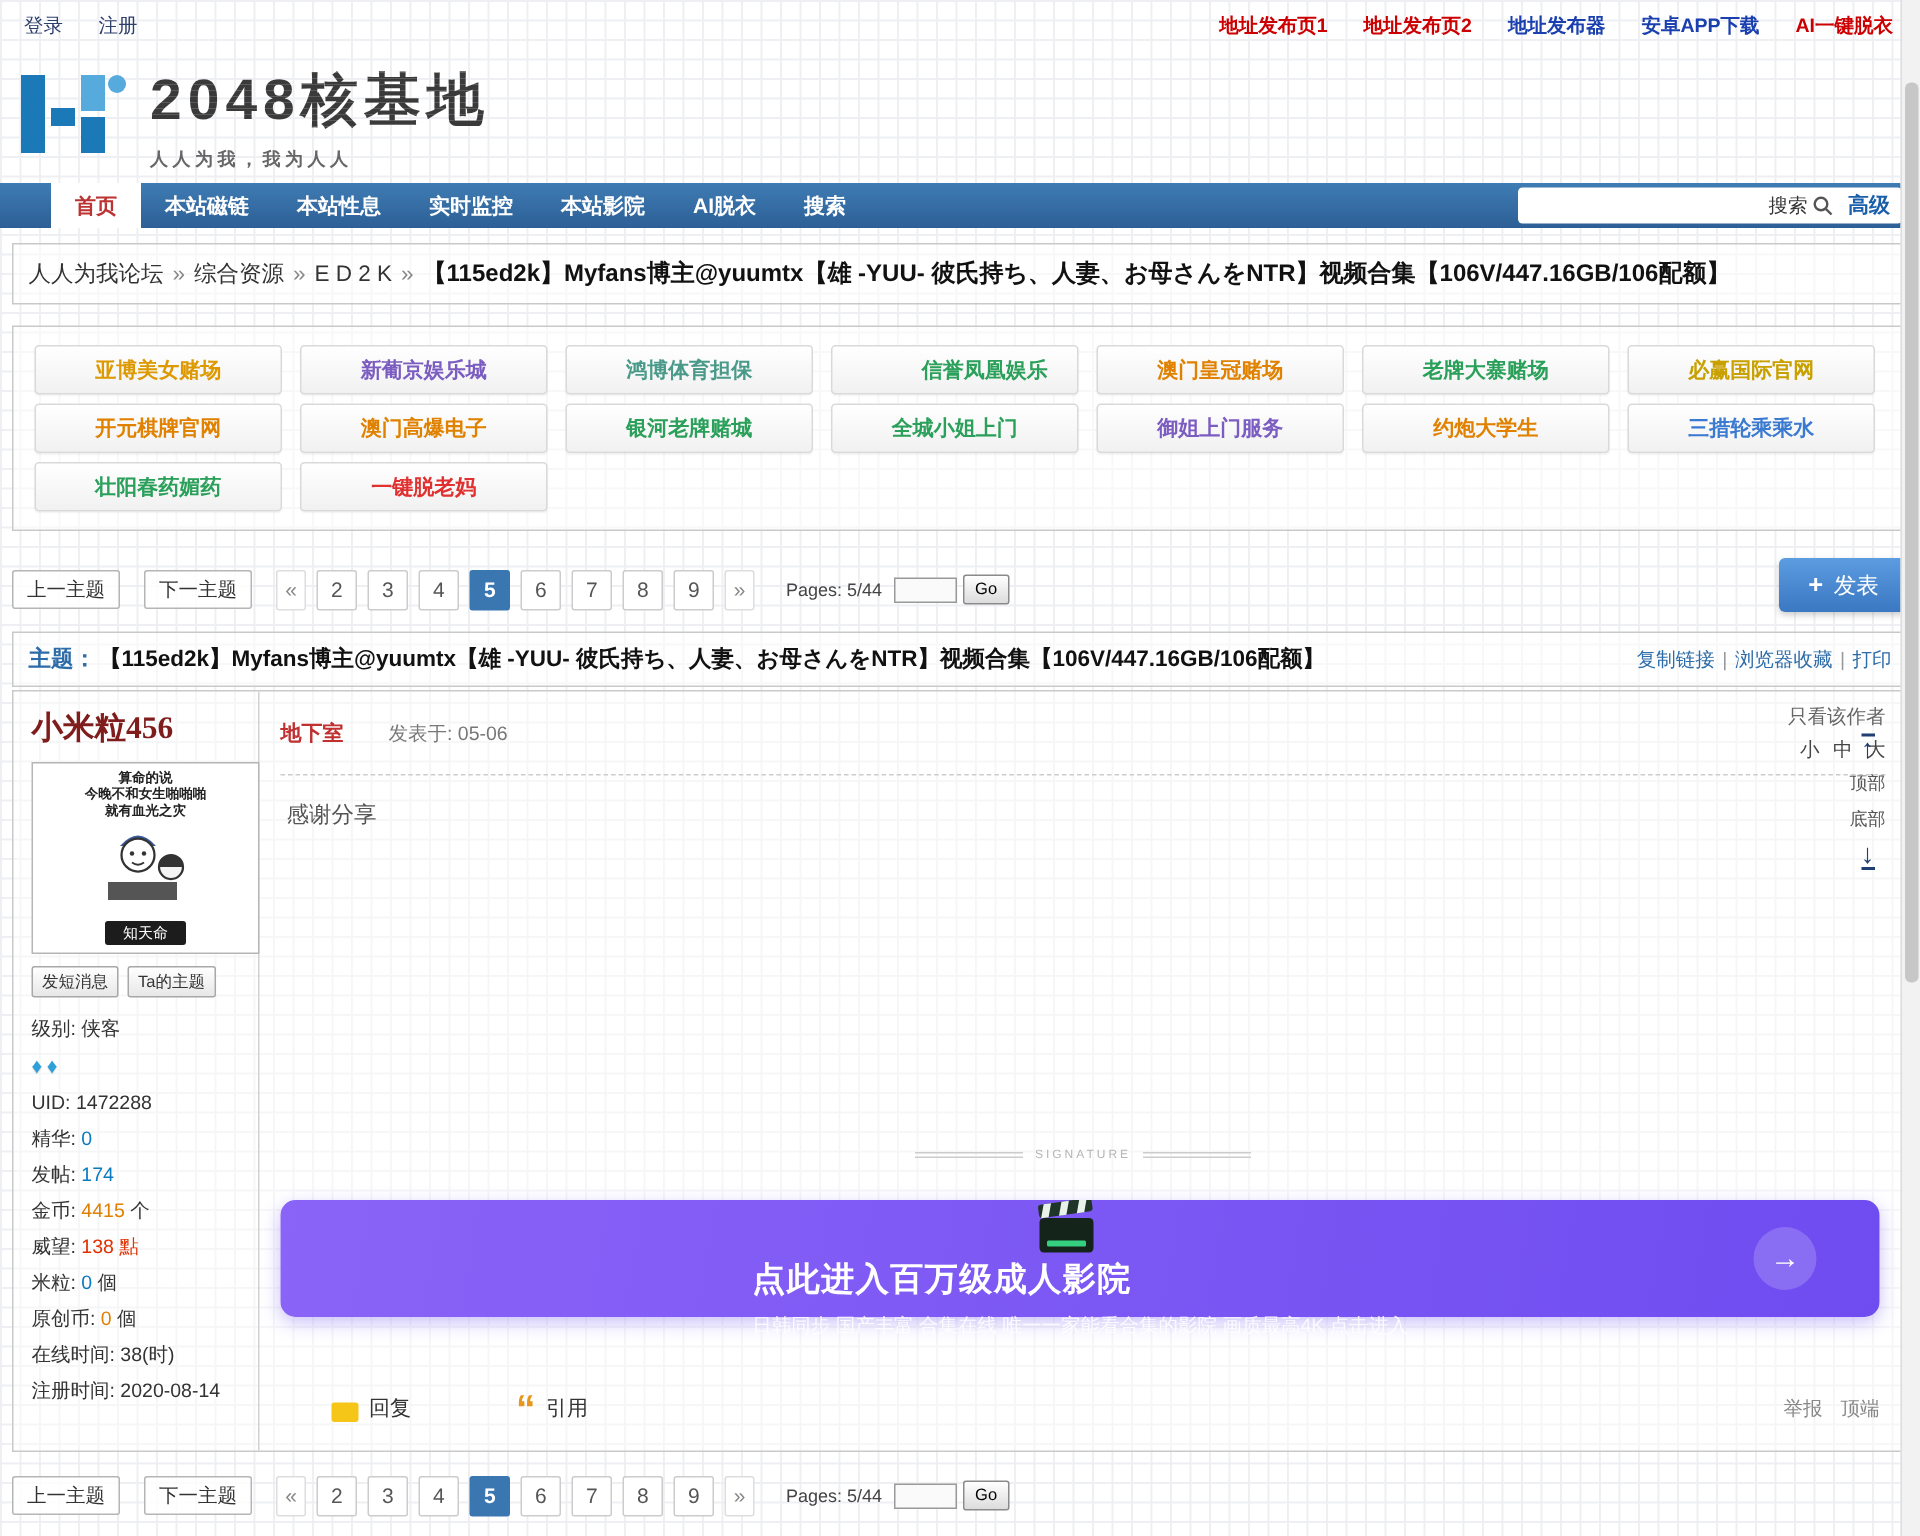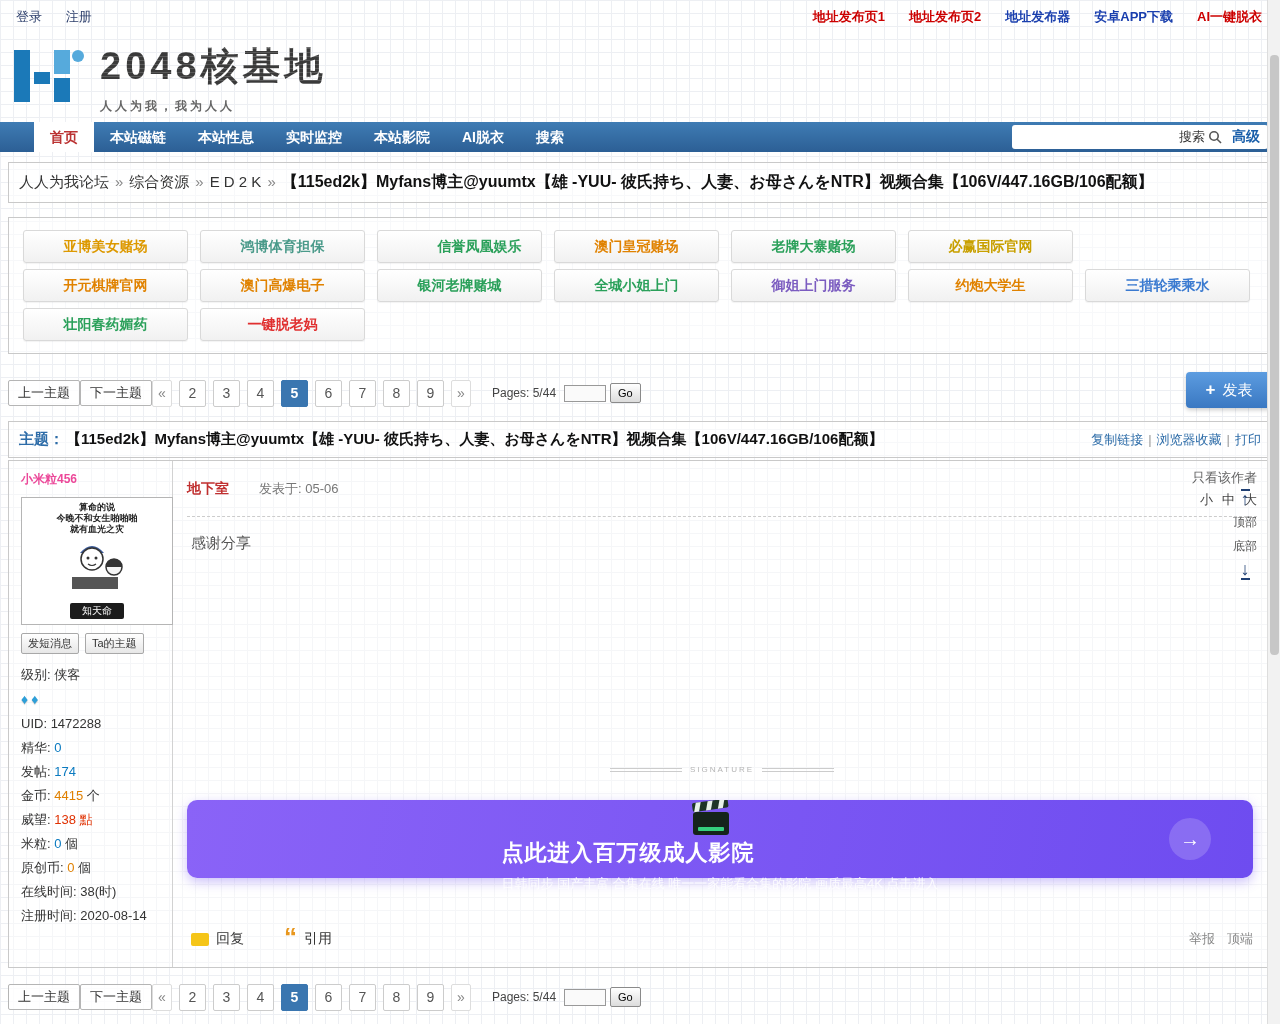--- a/index.html
+++ b/index.html
@@ -46,21 +46,21 @@
 
   
   .ads-box { margin:14px 8px 0; border:1px solid #c9c9c9; background:rgba(255,255,255,.55); padding:6px 8px; }
   .ad-row { display:flex; margin:6px 0; gap:12px; padding-left:6px; }
   .ad-btn { width:165px; height:33px; line-height:31px; text-align:center; border:1px solid #d9d9d9; border-radius:3px;
     background:linear-gradient(#ffffff,#f1f1f1); font-weight:bold; font-size:14px; box-shadow:0 1px 1px rgba(0,0,0,.05); }
 
   
   .pager-wrap { margin:22px 8px 0; position:relative; height:34px; }
   .pager { display:flex; align-items:center; height:100%; }
-  .topic-btn { border:1px solid #b5b5b5; background:rgba(255,255,255,.8); padding:3px 9px; font-size:13px; color:#333; margin-right:0; border-radius:2px; }
+  .topic-btn { border:1px solid #b5b5b5; background:rgba(255,255,255,.8); padding:3px 9px; font-size:13px; color:#333; margin-right:16px; border-radius:2px; }
   .page-btn { min-width:27px; height:27px; line-height:25px; text-align:center; border:1px solid #ccc; background:#fff; color:#555; font-size:14px; margin-right:7px; border-radius:2px; }
   .page-btn.active { background:#3a76b0; border-color:#3a76b0; color:#fff; font-weight:bold; }
   .page-btn.arrow { min-width:20px; color:#888; border-color:#ddd; }
   .pages-label { font-size:12px; color:#444; margin:0 8px 0 14px; }
   .page-input { width:42px; height:17px; border:1px solid #999; background:#fafafa; }
   .go-btn { font-size:11px; height:20px; border:1px solid #8a8a8a; background:linear-gradient(#fff,#dcdcdc); margin-left:4px; padding:0 7px; cursor:pointer; border-radius:2px; }
   .post-btn { position:absolute; right:0; top:-4px; width:86px; height:36px; background:linear-gradient(#5c9ce0,#3a78c2);
     color:#fff; border-radius:4px; display:flex; align-items:center; justify-content:center; gap:7px; font-size:15px; box-shadow:0 2px 4px rgba(0,0,0,.2); }
   .post-plus { font-size:17px; font-weight:bold; }
 
@@ -68,21 +68,21 @@
   .thread-bar { margin:11px 8px 0; border:1px solid #c9c9c9; background:rgba(255,255,255,.55); padding:8px 10px; display:flex; align-items:center; font-size:15px; }
   .subject-label { color:#2d6ca8; font-weight:bold; margin-right:2px; white-space:nowrap; }
   .subject-text { font-weight:bold; color:#111; flex:1; white-space:nowrap; overflow:hidden; }
   .thread-actions { margin-left:14px; display:flex; align-items:center; gap:5px; font-size:13px; white-space:nowrap; }
   .thread-action { color:#2d6ca8;text-align:center; }
   .act-sep { color:#999; }
 
   
   .post-box { margin:2px 8px 0; border:1px solid #c9c9c9; background:rgba(255,255,255,.45); display:flex; min-height:508px; }
   .user-col { width:164px; border-right:1px solid #d2d2d2; padding:10px 12px; flex:none; }
-  .user-name { font-size:12px; font-weight:bold; color:#ec4899; margin-bottom:9px; }
+  .user-name { font-size:21px; font-weight:bold; color:#7f1d1d; margin-bottom:9px;font-family:Liberation Serif, serif; }
   .avatar { width:152px; height:128px; border:1px solid #b5b5b5; background:#fff; position:relative; text-align:center; overflow:hidden; }
   .avatar-line { font-size:9px; line-height:11px; font-weight:bold; color:#222; }
   .avatar-lines { padding-top:4px; }
   .avatar-banner { position:absolute; bottom:5px; left:50%; transform:translateX(-50%); background:#1c1c1c; color:#fff; font-size:10px; padding:1px 12px; border-radius:2px; white-space:nowrap; }
   .user-btns { display:flex; gap:6px; margin:8px 0 9px; }
   .user-btn { font-size:11px; border:1px solid #a8a8a8; background:linear-gradient(#fff,#e7e7e7); padding:2px 6px; border-radius:2px; color:#333; }
   .stat-line { font-size:13px; color:#333; line-height:24px; }
   .diamond { color:#2e9fd8; font-size:14px; margin-right:3px; text-shadow:0 1px 1px rgba(0,0,0,.2); }
 
   .content-col { flex:1; position:relative; padding:8px 14px 0; min-width:0; }
@@ -95,21 +95,21 @@
   .sig-line { width:72px; height:4px; border-top:1px solid #ccc; border-bottom:1px solid #ccc; }
   .sig-text { font-size:8px; letter-spacing:2px; color:#b5b5b5; }
   .banner { margin:26px 4px 0 0; height:78px; border-radius:10px; display:flex; align-items:center; padding:0 20px; color:#fff;
     background:linear-gradient(100deg,#8a63f7,#6e4cf0); position:relative; box-shadow:0 4px 12px rgba(110,76,240,.35);flex-direction:column; }
   .banner-icon { margin-right:18px; flex:none; }
   .banner-title { font-size:22px; font-weight:bold; letter-spacing:1px; }
   .banner-sub { font-size:13px; opacity:.85; margin-top:7px; }
   .banner-arrow { position:absolute; right:42px; top:50%; transform:translateY(-50%); width:42px; height:42px; border-radius:50%;
     background:rgba(255,255,255,.18); display:flex; align-items:center; justify-content:center; font-size:20px; color:#fff; }
   .post-foot { display:flex; align-items:center; margin-top:46px; padding:6px 4px 14px; font-size:14px; color:#333; }
-  .foot-btn { display:flex; align-items:center; gap:7px; margin-right:40px; color:#333; }
+  .foot-btn { display:flex; align-items:flex-end; gap:7px; margin-right:40px; color:#333;margin-left:30px; }
   .reply-icon { width:18px; height:13px; background:#f5c518; border-radius:2px; position:relative; }
   .reply-icon::after { content:""; position:absolute; left:3px; bottom:-4px; border:4px solid transparent; border-top-color:#f5c518; }
   .quote-icon { color:#e8971e; font-size:26px; font-weight:bold; line-height:10px; height:14px; }
   .foot-right { margin-left:auto; display:flex; gap:12px; font-size:13px; }
   .foot-right a { color:#888; }
   .scrollctl { position:absolute; right:14px; top:28px; display:flex; flex-direction:column; align-items:center; gap:7px; font-size:12px; color:#555; }
   .arr { color:#1f3f73; font-size:18px; line-height:15px; font-weight:bold; }
   .arr.up { border-top:2px solid #1f3f73; padding-top:1px; }
   .arr.down { border-bottom:2px solid #1f3f73; padding-bottom:1px; }
   .sc-label { color:#555; }
@@ -170,20 +170,21 @@
   </div>
 </div>
 
 <div class="crumb-bar">
   <span class="crumb"><a class="crumb-link">人人为我论坛</a><span class="crumb-sep">»</span><a class="crumb-link">综合资源</a><span class="crumb-sep">»</span><a class="crumb-link">E D 2 K</a><span class="crumb-sep">»</span><span class="crumb-current">【115ed2k】Myfans博主@yuumtx【雄 -YUU- 彼氏持ち、人妻、お母さんをNTR】视频合集【106V/447.16GB/106配额】</span></span>
 </div>
 
 <div class="ads-box">
     <div class="ad-row">
       <a class="ad-btn" style="color: rgb(221, 153, 0);">亚博美女赌场</a>
+      <a class="ad-btn" style="color: rgb(123, 92, 192);">新葡京娱乐城</a>
       <a class="ad-btn" style="color: rgb(74, 154, 138);">鸿博体育担保</a>
       <a class="ad-btn" style="color: rgb(42, 160, 90); padding-left: 40px;">信誉凤凰娱乐</a>
       <a class="ad-btn" style="color: rgb(224, 130, 0);">澳门皇冠赌场</a>
       <a class="ad-btn" style="color: rgb(42, 160, 90);">老牌大寨赌场</a>
       <a class="ad-btn" style="color: rgb(200, 160, 0);">必赢国际官网</a>
     </div>
     <div class="ad-row">
       <a class="ad-btn" style="color: rgb(224, 130, 0);">开元棋牌官网</a>
       <a class="ad-btn" style="color: rgb(224, 130, 0);">澳门高爆电子</a>
       <a class="ad-btn" style="color: rgb(42, 160, 90);">银河老牌赌城</a>

